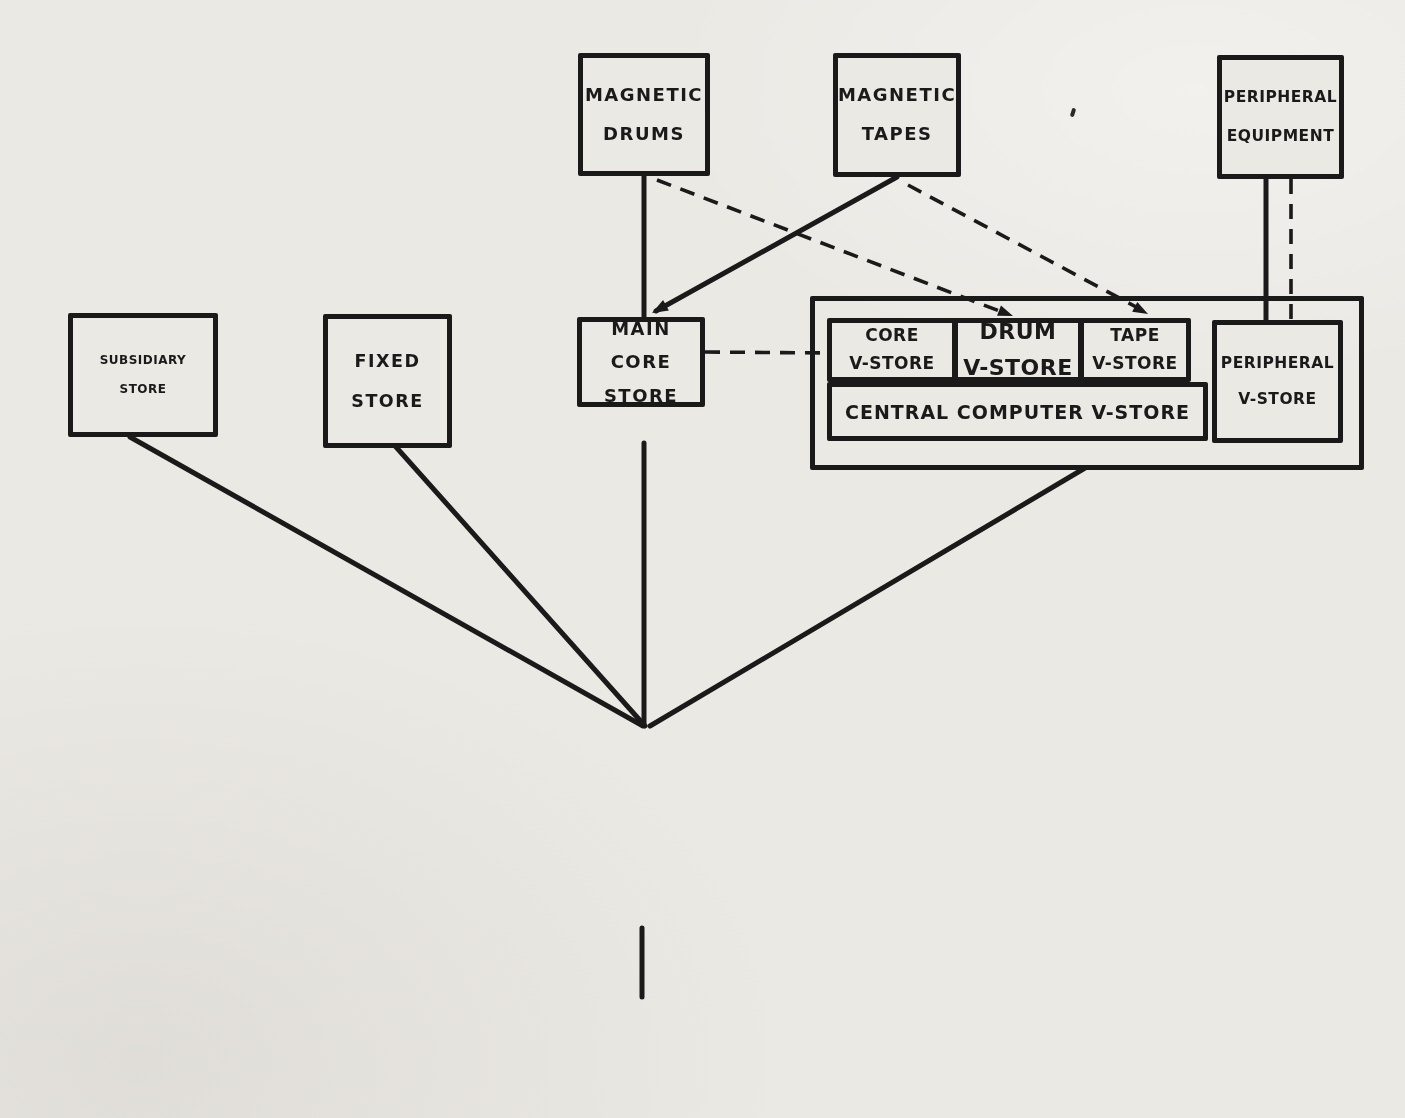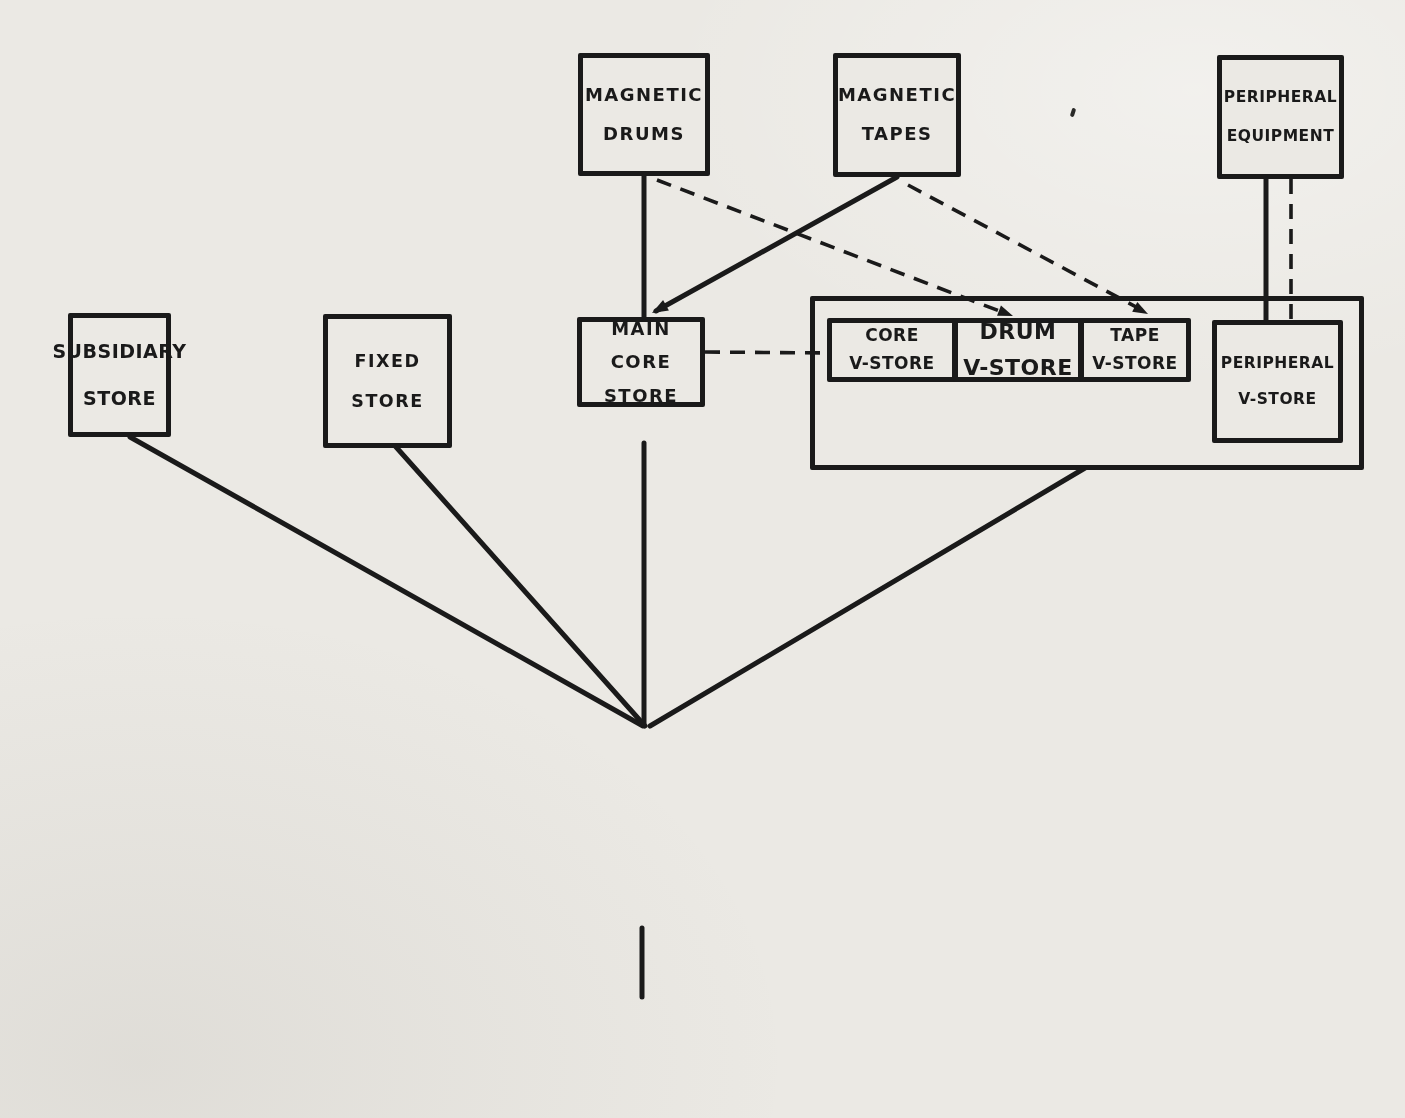--- a/index.html
+++ b/index.html
@@ -82,21 +82,21 @@
   </div>
   <div class="box" style="left:833px;top:53px;width:128px;height:124px;font-size:18px;line-height:2.15;letter-spacing:1.5px">
     <span>MAGNETIC
 TAPES</span>
   </div>
   <div class="box" style="left:1217px;top:55px;width:127px;height:124px;font-size:15.5px;line-height:2.5;letter-spacing:0.5px">
     <span>PERIPHERAL
 EQUIPMENT</span>
   </div>
 
-  <div class="box" style="left:68px;top:313px;width:103px;height:124px;font-size:19px;line-height:2.45;letter-spacing:0.5px">
+  <div class="box" style="left:68px;top:313px;width:150px;height:124px;font-size:12px;line-height:2.45;letter-spacing:0.5px">
     <span>SUBSIDIARY
 STORE</span>
   </div>
   <div class="box" style="left:323px;top:314px;width:129px;height:134px;font-size:17.5px;line-height:2.3;letter-spacing:1.5px">
     <span>FIXED
 STORE</span>
   </div>
   <div class="box" style="left:577px;top:317px;width:128px;height:90px;font-size:18px;line-height:1.85;letter-spacing:1.5px">
     <span>MAIN
 CORE
@@ -113,16 +113,19 @@
 V-STORE</span>
   </div>
   <div class="box" style="left:1079px;top:318px;width:112px;height:64px;font-size:17px;line-height:1.62;letter-spacing:0.5px">
     <span>TAPE
 V-STORE</span>
   </div>
   <div class="box" style="left:1212px;top:320px;width:131px;height:123px;font-size:15.5px;line-height:2.3;letter-spacing:0.5px">
     <span>PERIPHERAL
 V-STORE</span>
   </div>
+  <div class="box" style="left:827px;top:382px;width:381px;height:59px;font-size:19px;letter-spacing:1px">
+    <span>CENTRAL COMPUTER V-STORE</span>
+  </div>
 
 
   <div class="speck" style="left:1071px;top:108px;width:4px;height:9px;transform:rotate(18deg)"></div>
 </div>
 
 </body></html>

